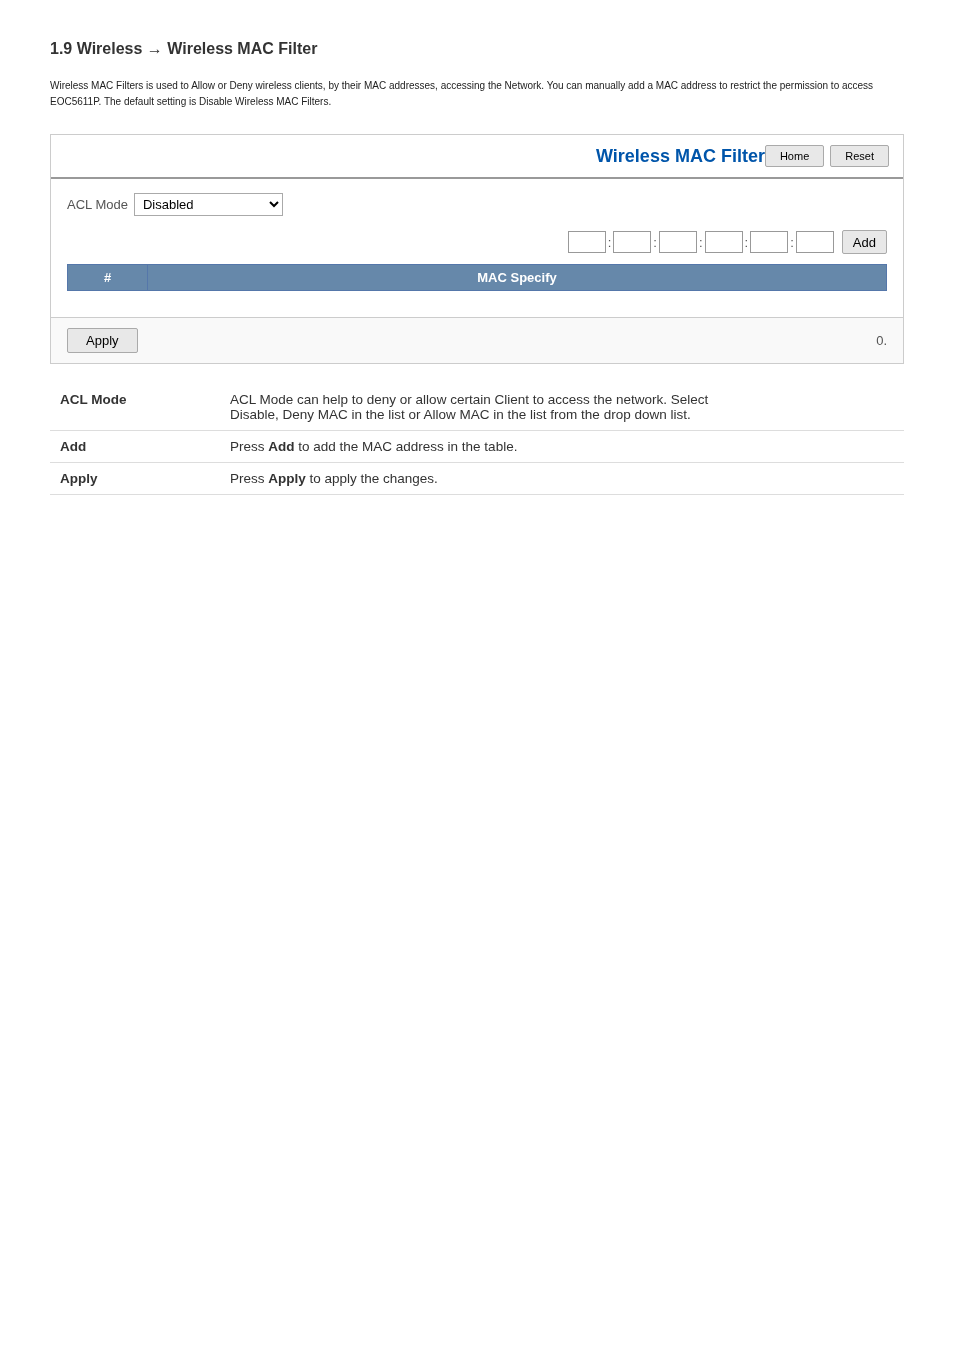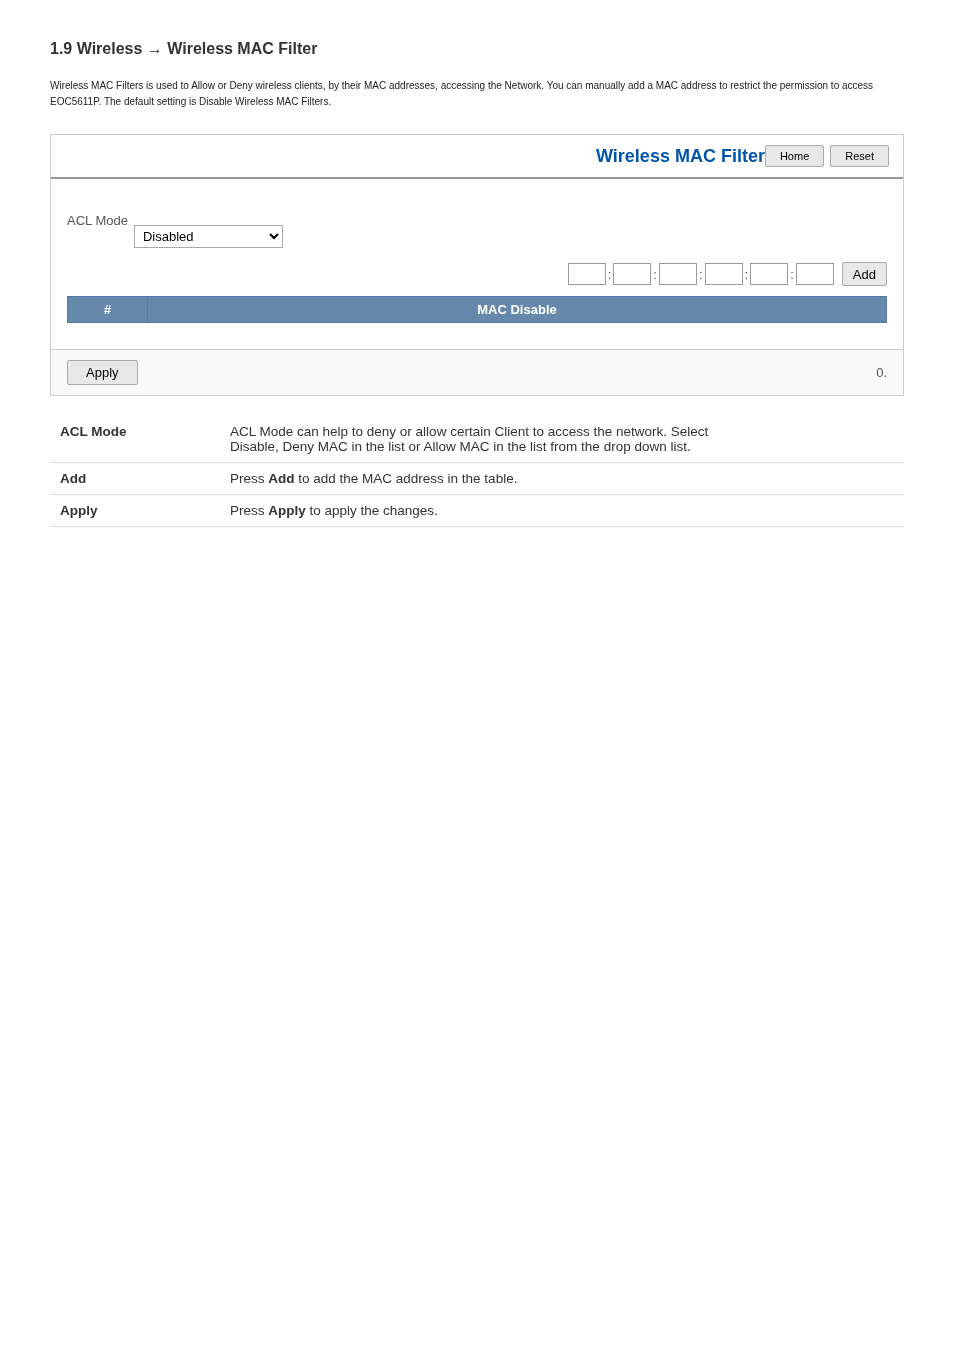--- a/index.html
+++ b/index.html
@@ -63,21 +63,20 @@
       font-size: 13px;
       margin-right: 6px;
       color: #555;
     }
     .acl-mode-select {
       font-size: 13px;
       padding: 2px 4px;
       border: 1px solid #aaa;
       background: #fff;
       min-width: 90px;
-      margin-top: 32px;
     }
     .mac-input-row {
       display: flex;
       align-items: center;
       justify-content: flex-end;
       margin-bottom: 10px;
       gap: 0;
     }
     .mac-octet {
       width: 38px;
@@ -199,21 +198,21 @@
       <input type="text" class="mac-octet" maxlength="2" style="">
       <span class="mac-sep">:</span>
       <input type="text" class="mac-octet" maxlength="2" style="">
       <button class="btn-add">Add</button>
     </div>
 
     <table class="mac-table">
       <thead>
         <tr>
           <th>#</th>
-          <th>MAC Disable</th>
+          <th>MAC Specify</th>
         </tr>
       </thead>
       <tbody>
         
       </tbody>
     </table>
 
   </div>
 
   <div class="apply-row">

